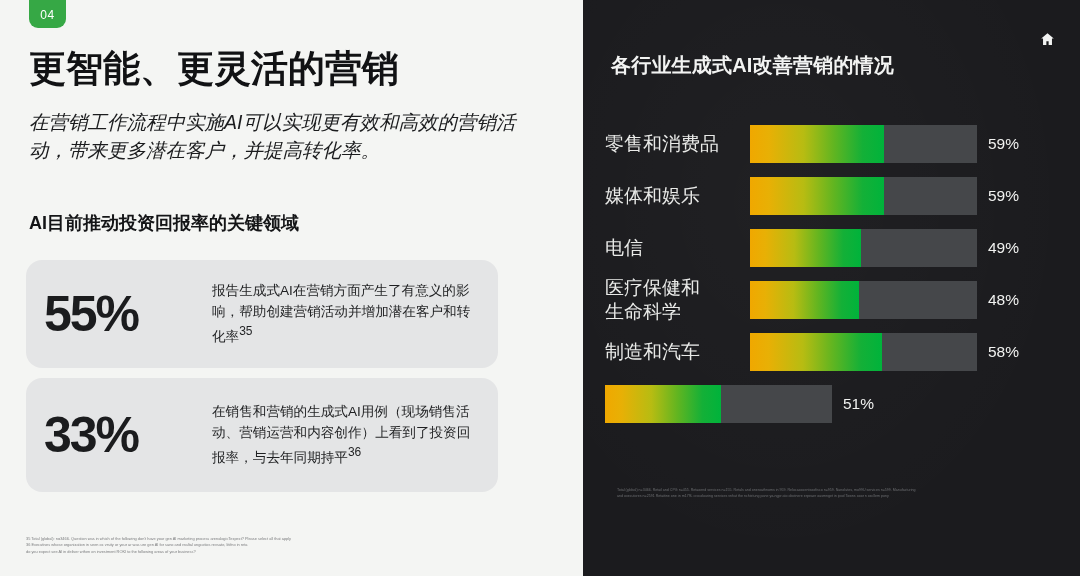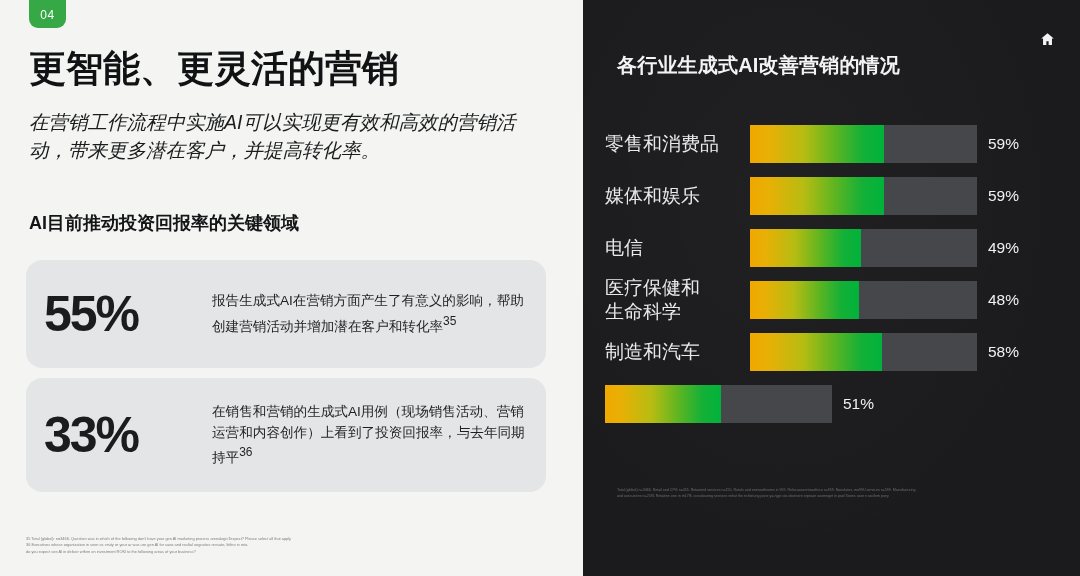--- a/index.html
+++ b/index.html
@@ -47,21 +47,21 @@
     color:#1b1c1e; font-weight:500;font-style:italic;
   }
 
   #subhead {
     position:absolute; left:29px; top:211px;
     font-size:18px; font-weight:bold; color:#141517;
   }
 
   .stat-card {
     position:absolute; left:26px;
-    width:520px;
+    width:472px;
     background:#e4e5e6;
     border-radius:16px;
     display:flex; align-items:center;
     padding:0 18px;
   }
   #stat-card-0 { top:260px; height:108px; }
   #stat-card-1 { top:378px; height:114px; }
 
   .stat-value {
     font-size:50px; font-weight:bold; color:#1b1c1e;
@@ -94,21 +94,21 @@
     background:radial-gradient(ellipse at 40% 35%, rgba(255,255,255,.022), rgba(0,0,0,0) 70%);
     pointer-events:none;
   }
 
   #home-icon {
     position:absolute; right:24px; top:31px;
     width:17px; height:16px;
   }
 
   #chart-title {
-    position:absolute; left:34px; top:52px;
+    position:absolute; left:28px; top:52px;
     font-size:20px; font-weight:bold; color:#f2f3f2;
     letter-spacing:.2px;
   }
 
   #chart-rows { position:absolute; left:22px; top:118px; width:455px; }
 
   .chart-row {
     display:flex; align-items:center;
     height:52px;
     position:relative;

